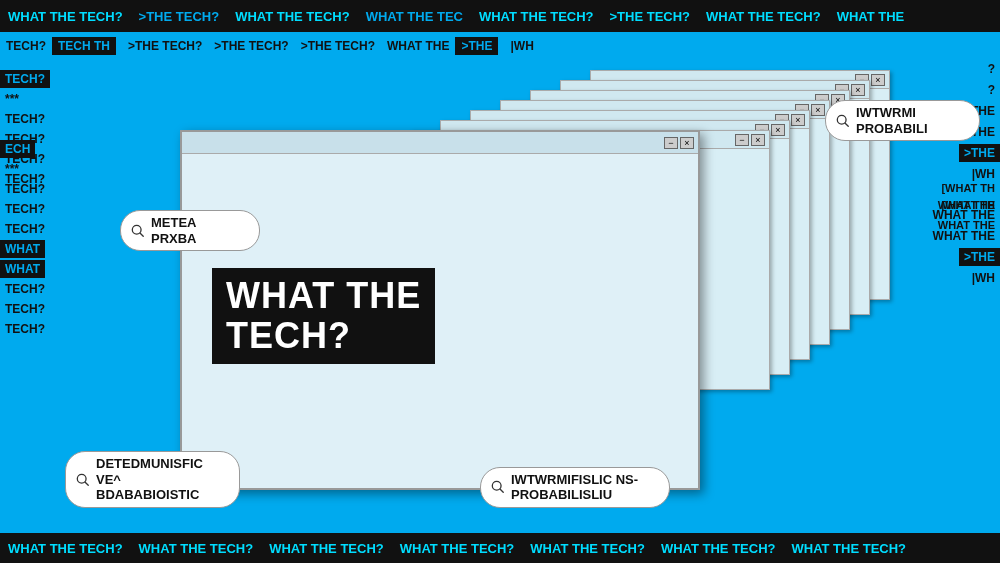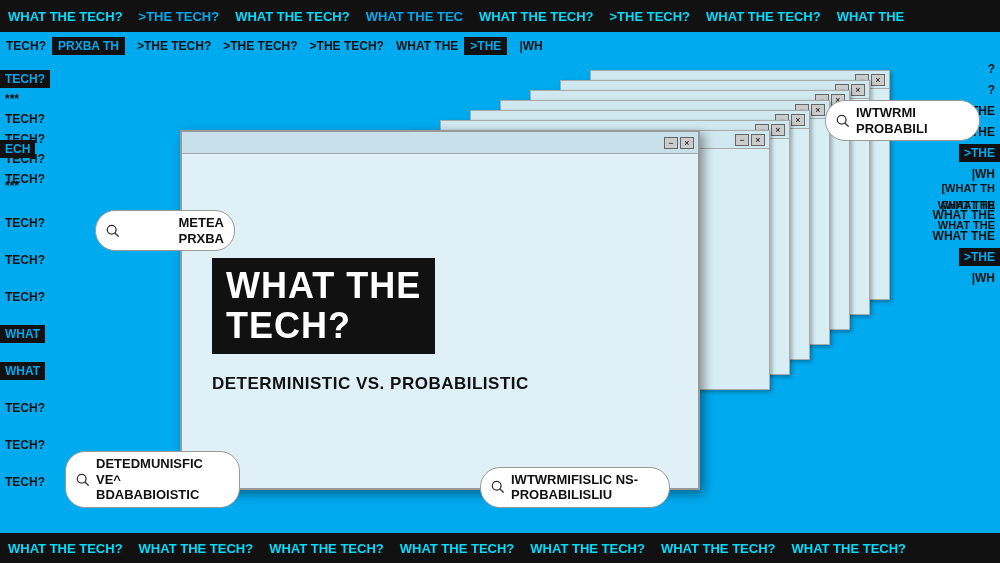--- a/index.html
+++ b/index.html
@@ -143,62 +143,61 @@
     }
 
     .search-top-right {
       top: 100px;
       right: 20px;
       width: 155px;
     }
 
     .search-middle-left {
       top: 210px;
-      left: 95px;
+      left: 120px;
       width: 140px;
-      justify-content: space-between;
     }
   </style>
 </head>
 <body>
 
 <div class="bg-pattern">
 
   <div style="position:absolute;top:0;left:0;right:0;height:32px;background:#111;display:flex;align-items:center;overflow:hidden;">
     <span style="font-size:13px;font-weight:900;color:#00ddff;padding:0 8px;text-transform:uppercase;">WHAT THE TECH?</span>
     <span style="font-size:13px;font-weight:900;color:#00aaee;background:#111;padding:0 8px;">&gt;THE TECH?</span>
     <span style="font-size:13px;font-weight:900;color:#00ddff;padding:0 8px;">WHAT THE TECH?</span>
     <span style="font-size:13px;font-weight:900;background:#111;color:#00aaee;padding:2px 8px;">WHAT THE TEC</span>
     <span style="font-size:13px;font-weight:900;color:#00ddff;padding:0 8px;">WHAT THE TECH?</span>
     <span style="font-size:13px;font-weight:900;color:#00ddff;padding:0 8px;">&gt;THE TECH?</span>
     <span style="font-size:13px;font-weight:900;color:#00ddff;padding:0 8px;">WHAT THE TECH?</span>
     <span style="font-size:13px;font-weight:900;color:#00ddff;padding:0 8px;">WHAT THE</span>
   </div>
 
   <div style="position:absolute;top:32px;left:0;right:0;height:28px;background:#00aaee;display:flex;align-items:center;overflow:hidden;">
     <span style="font-size:12px;font-weight:900;color:#111;padding:0 6px;">TECH?</span>
-    <span style="font-size:12px;font-weight:900;color:#00aaee;background:#111;padding:2px 6px;margin-right:6px;">PRXBA TH</span>
+    <span style="font-size:12px;font-weight:900;color:#00aaee;background:#111;padding:2px 6px;margin-right:6px;">TECH TH</span>
     <span style="font-size:12px;font-weight:900;color:#111;padding:0 6px;">&gt;THE TECH?</span>
     <span style="font-size:12px;font-weight:900;color:#111;padding:0 6px;">&gt;THE TECH?</span>
     <span style="font-size:12px;font-weight:900;color:#111;padding:0 6px;">&gt;THE TECH?</span>
     <span style="font-size:12px;font-weight:900;color:#111;padding:0 6px;">WHAT THE</span>
     <span style="font-size:12px;font-weight:900;color:#00aaee;background:#111;padding:2px 6px;margin-right:6px;">&gt;THE</span>
     <span style="font-size:12px;font-weight:900;color:#111;padding:0 6px;">|WH</span>
   </div>
 
   <div style="position:absolute;top:70px;left:0;width:110px;display:flex;flex-direction:column;gap:2px;">
     <span style="font-size:12px;font-weight:900;color:#00aaee;background:#111;padding:2px 5px;display:inline-block;width:fit-content;">TECH?</span>
     <span style="font-size:12px;font-weight:900;color:#111;padding:2px 5px;">***</span>
     <span style="font-size:12px;font-weight:900;color:#111;padding:2px 5px;">TECH?</span>
     <span style="font-size:12px;font-weight:900;color:#111;padding:2px 5px;">TECH?</span>
     <span style="font-size:12px;font-weight:900;color:#111;padding:2px 5px;">TECH?</span>
     <span style="font-size:12px;font-weight:900;color:#111;padding:2px 5px;">TECH?</span>
   </div>
 
-  <div style="position:absolute;top:140px;left:0;width:110px;display:flex;flex-direction:column;gap:19px;">
+  <div style="position:absolute;top:140px;left:0;width:110px;display:flex;flex-direction:column;gap:2px;">
     <span style="font-size:12px;font-weight:900;color:#00aaee;background:#111;padding:2px 5px;display:inline-block;width:fit-content;">ECH</span>
     <span style="font-size:12px;font-weight:900;color:#111;padding:2px 5px;">***</span>
     <span style="font-size:12px;font-weight:900;color:#111;padding:2px 5px;">TECH?</span>
     <span style="font-size:12px;font-weight:900;color:#111;padding:2px 5px;">TECH?</span>
     <span style="font-size:12px;font-weight:900;color:#111;padding:2px 5px;">TECH?</span>
     <span style="font-size:12px;font-weight:900;color:#00aaee;background:#111;padding:2px 5px;display:inline-block;width:fit-content;">WHAT</span>
     <span style="font-size:12px;font-weight:900;color:#00aaee;background:#111;padding:2px 5px;display:inline-block;width:fit-content;">WHAT</span>
     <span style="font-size:12px;font-weight:900;color:#111;padding:2px 5px;">TECH?</span>
     <span style="font-size:12px;font-weight:900;color:#111;padding:2px 5px;">TECH?</span>
     <span style="font-size:12px;font-weight:900;color:#111;padding:2px 5px;">TECH?</span>
@@ -302,21 +301,20 @@
 <div class="window-main" style="position:absolute;top:130px;left:180px;z-index:25;">
   <div class="window-titlebar">
     <span class="win-btn">−</span>
     <span class="win-btn">×</span>
   </div>
   <div class="window-content">
     <div class="main-title-box">
       <div style="display:block;">WHAT THE</div>
       <div>TECH?</div>
     </div>
-    <div class="subtitle-text">DETERMINISTIC vs. PROBABILISTIC</div>
   </div>
 </div>
 
 <div class="search-bar search-top-right">
   <svg class="search-icon-svg" viewBox="0 0 16 16" fill="none" xmlns="http://www.w3.org/2000/svg">
     <circle cx="6.5" cy="6.5" r="5" stroke="#333" stroke-width="1.5"></circle>
     <line x1="10.5" y1="10.5" x2="14" y2="14" stroke="#333" stroke-width="1.5" stroke-linecap="round"></line>
   </svg>
   <div class="search-text">
     <div>IWTWRMI</div>

